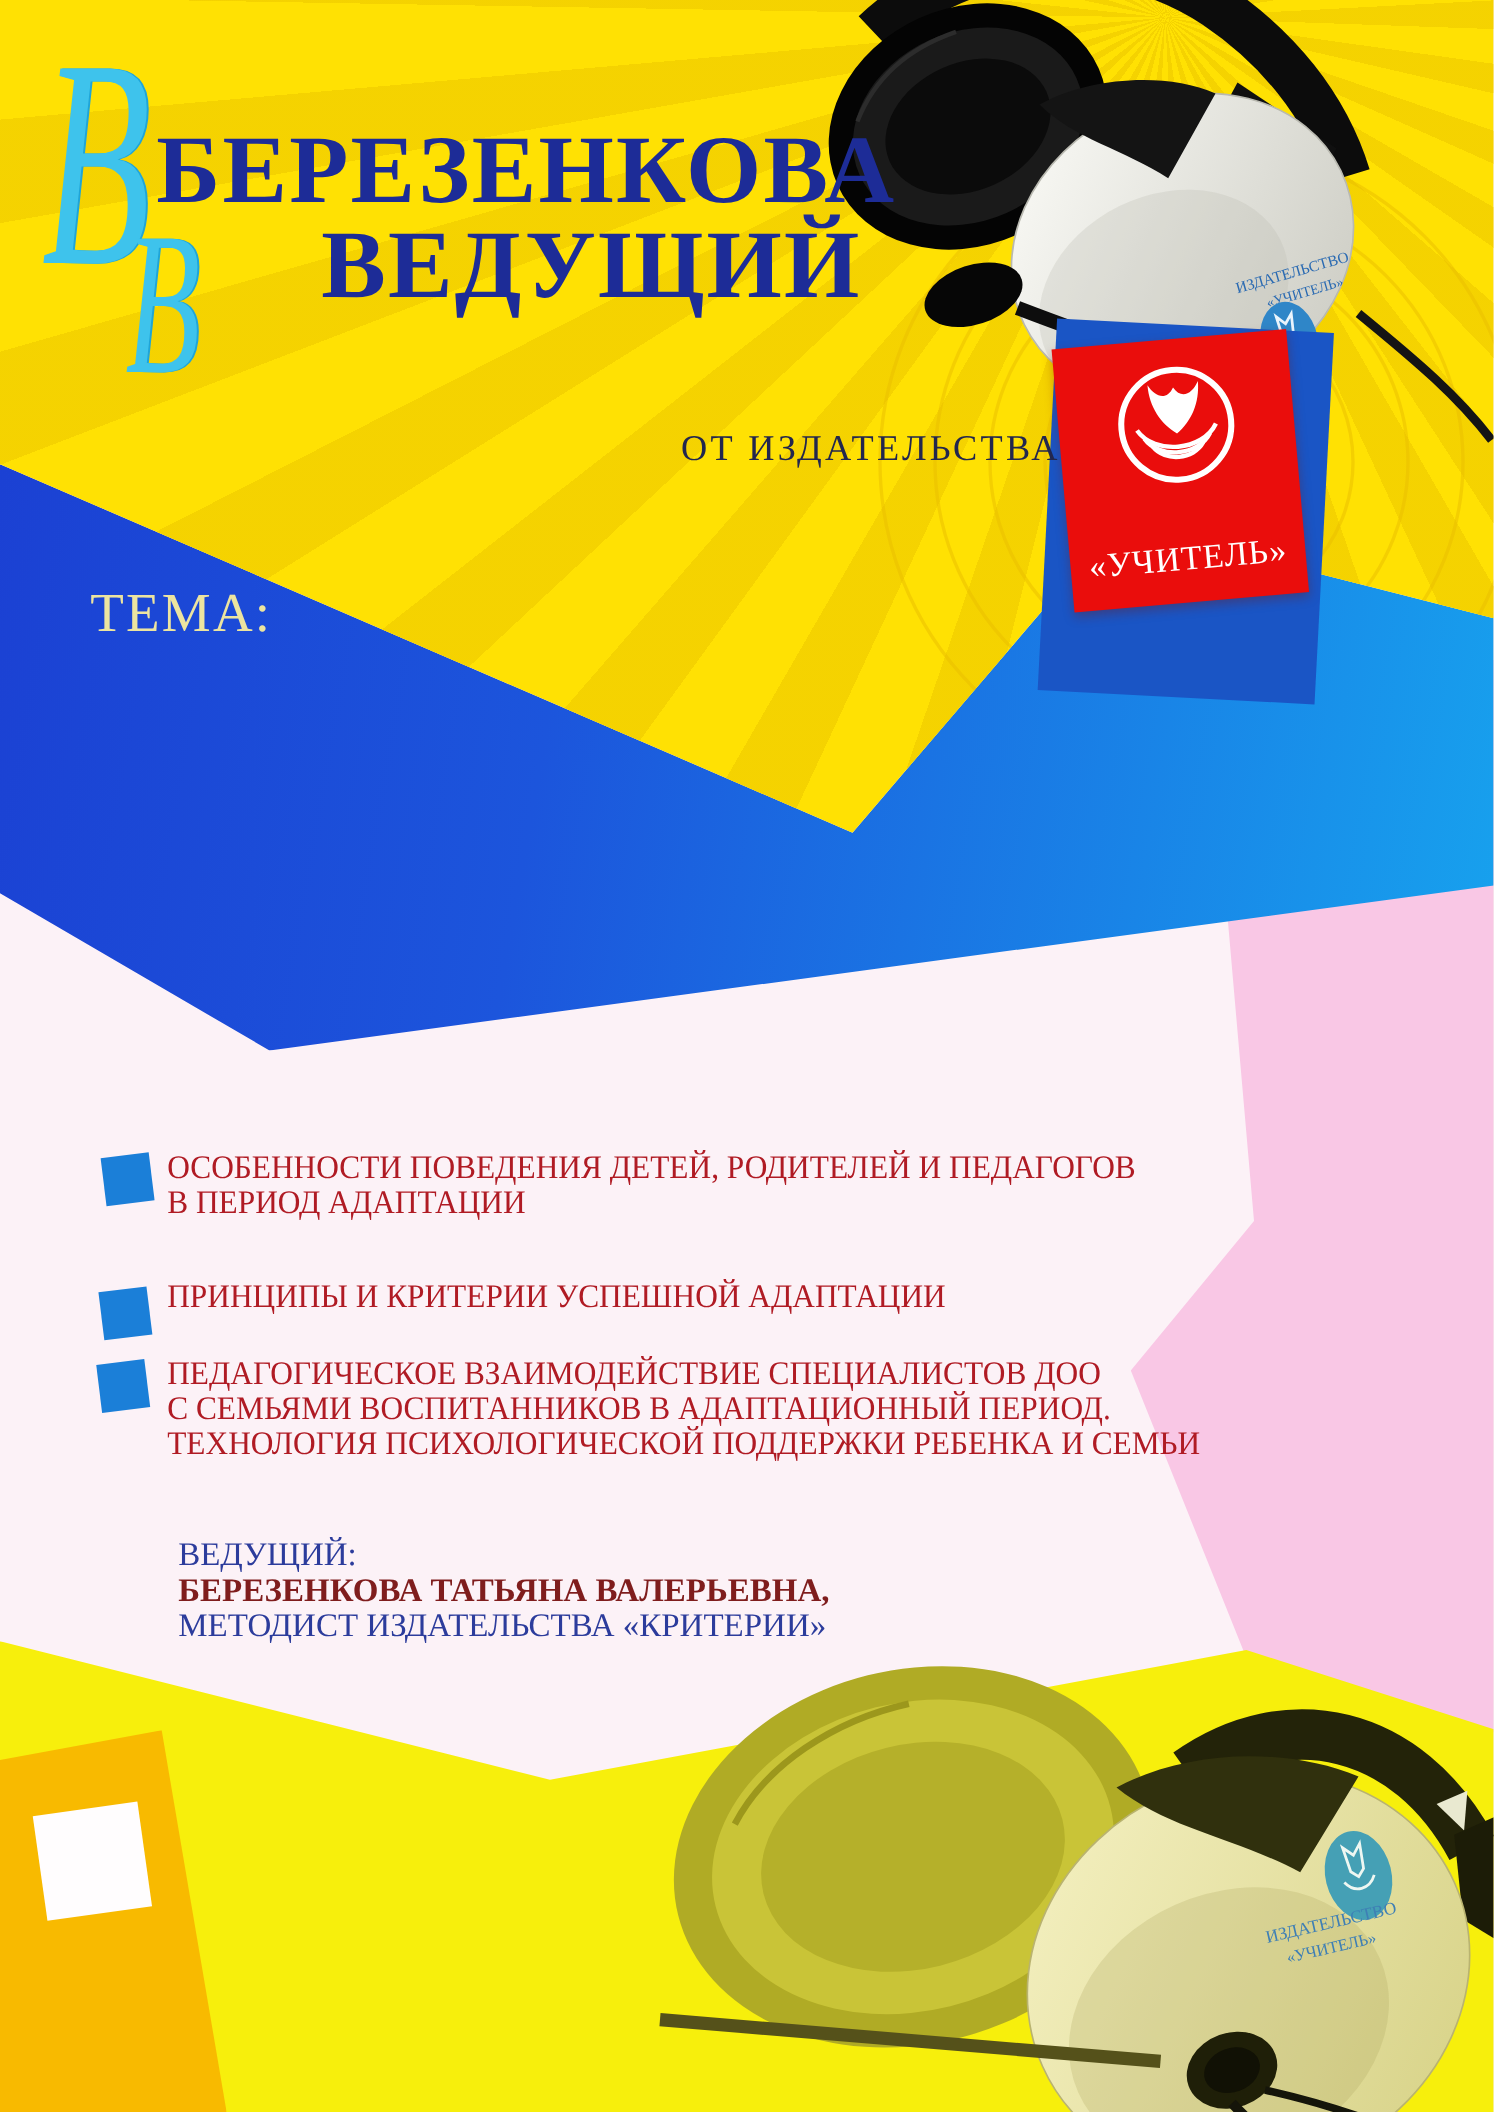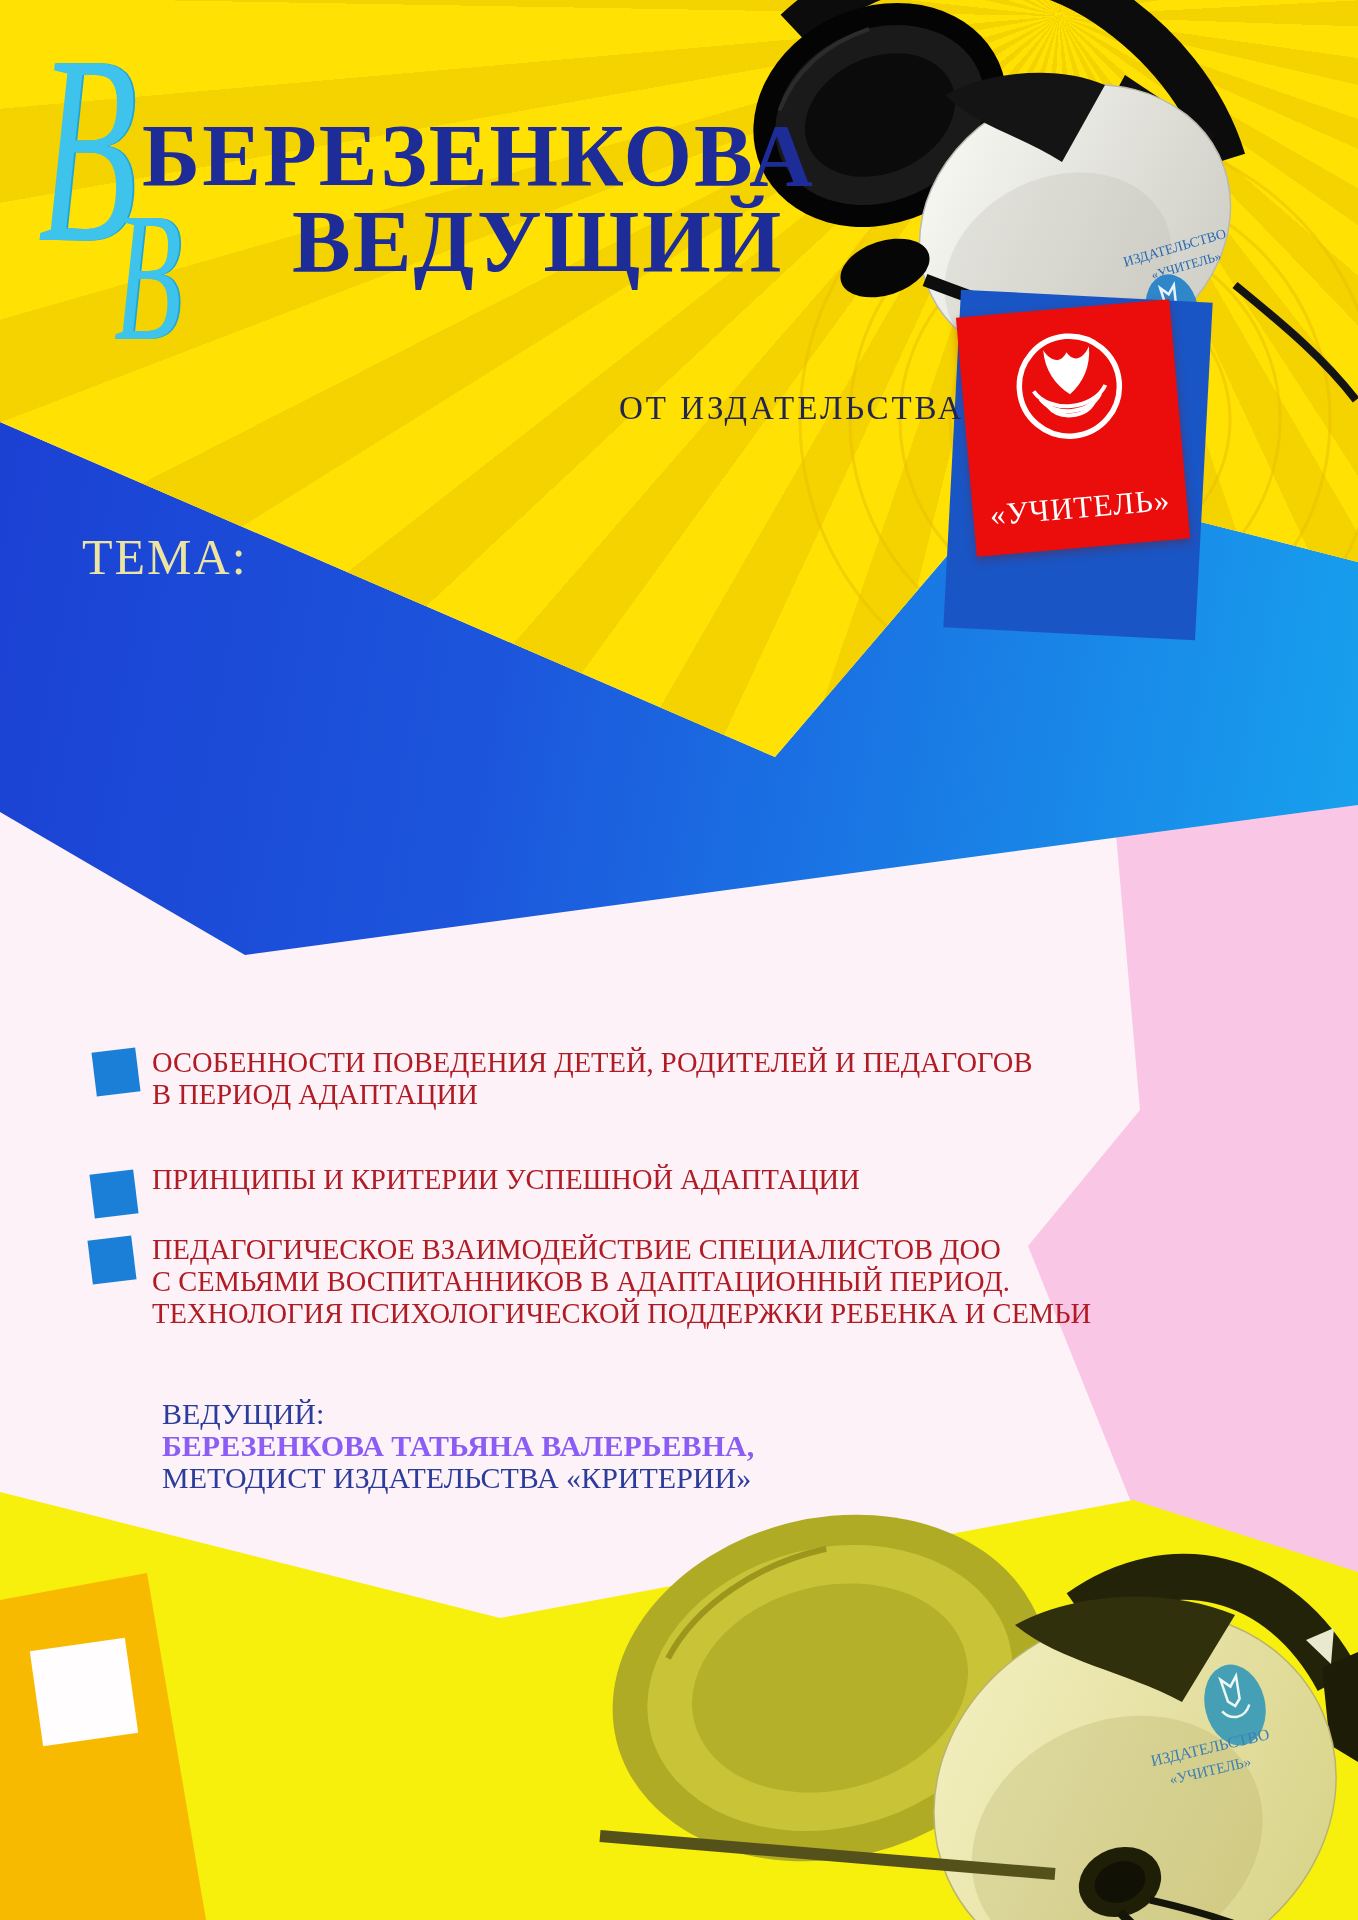--- a/index.html
+++ b/index.html
@@ -40,21 +40,21 @@
   
   .tema{font-size:50px;color:#ece4a0;letter-spacing:2px;}
   .theme-line{font-size:54px;color:#e0f2fd;letter-spacing:1px;line-height:65px;white-space:nowrap;
     transform:scaleX(.92);transform-origin:left top;text-shadow:0 2px 3px rgba(10,30,90,.35);}
   
   .bullet{width:44px;height:44px;background:#1b7fd8;transform:rotate(-7deg);}
   .topic{color:#b01b24;font-size:30px;line-height:32px;white-space:nowrap;
     transform:scaleX(.95);transform-origin:left top;}
   
   .presenter{color:#2c3c9c;font-size:30px;line-height:32px;white-space:nowrap;}
-  .presenter b{color:#8b5cf6;}
+  .presenter b{color:#7f1d1d;}
 </style>
 </head>
 <body>
 
 <div id="poster">
 
   <div class="bg pink-col"></div>
   <div class="bg bottom-yellow"></div>
   <div class="bg amber-band"></div>
   <div class="abs white-square"></div>

